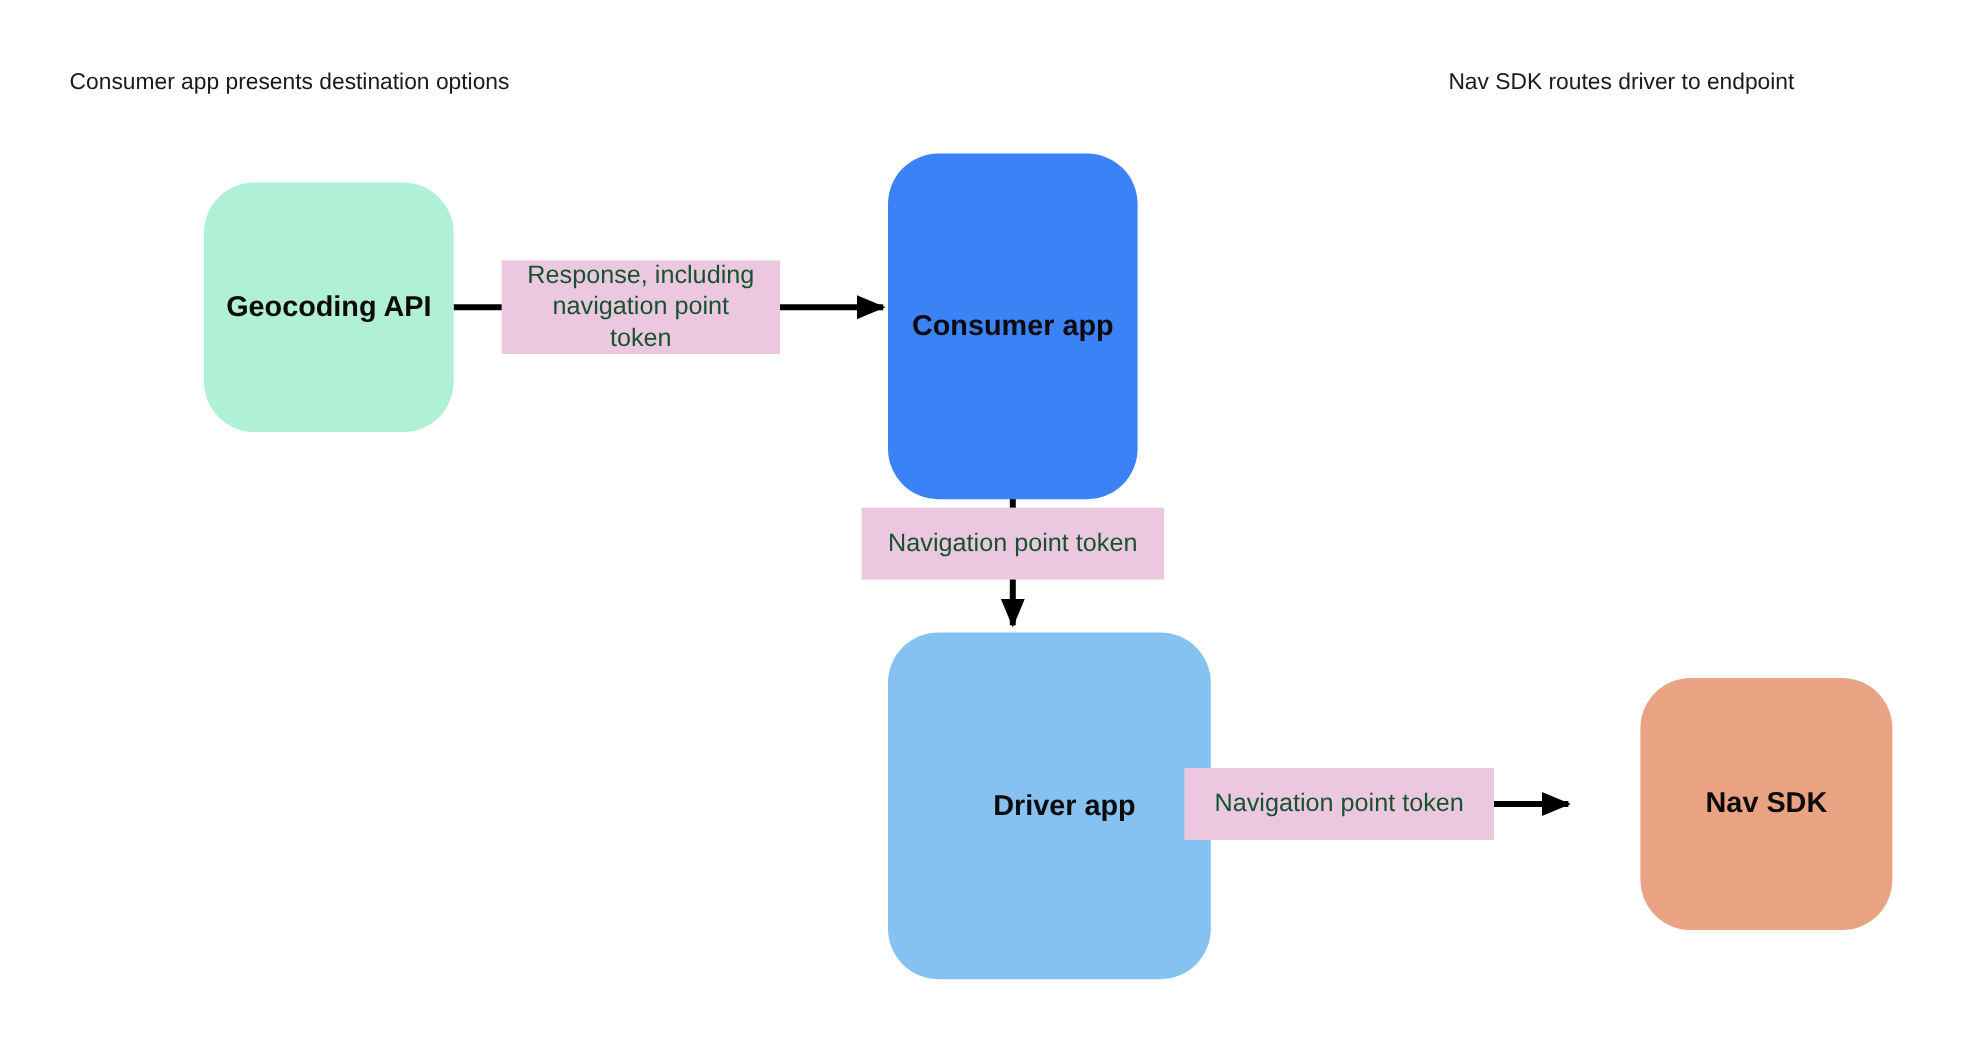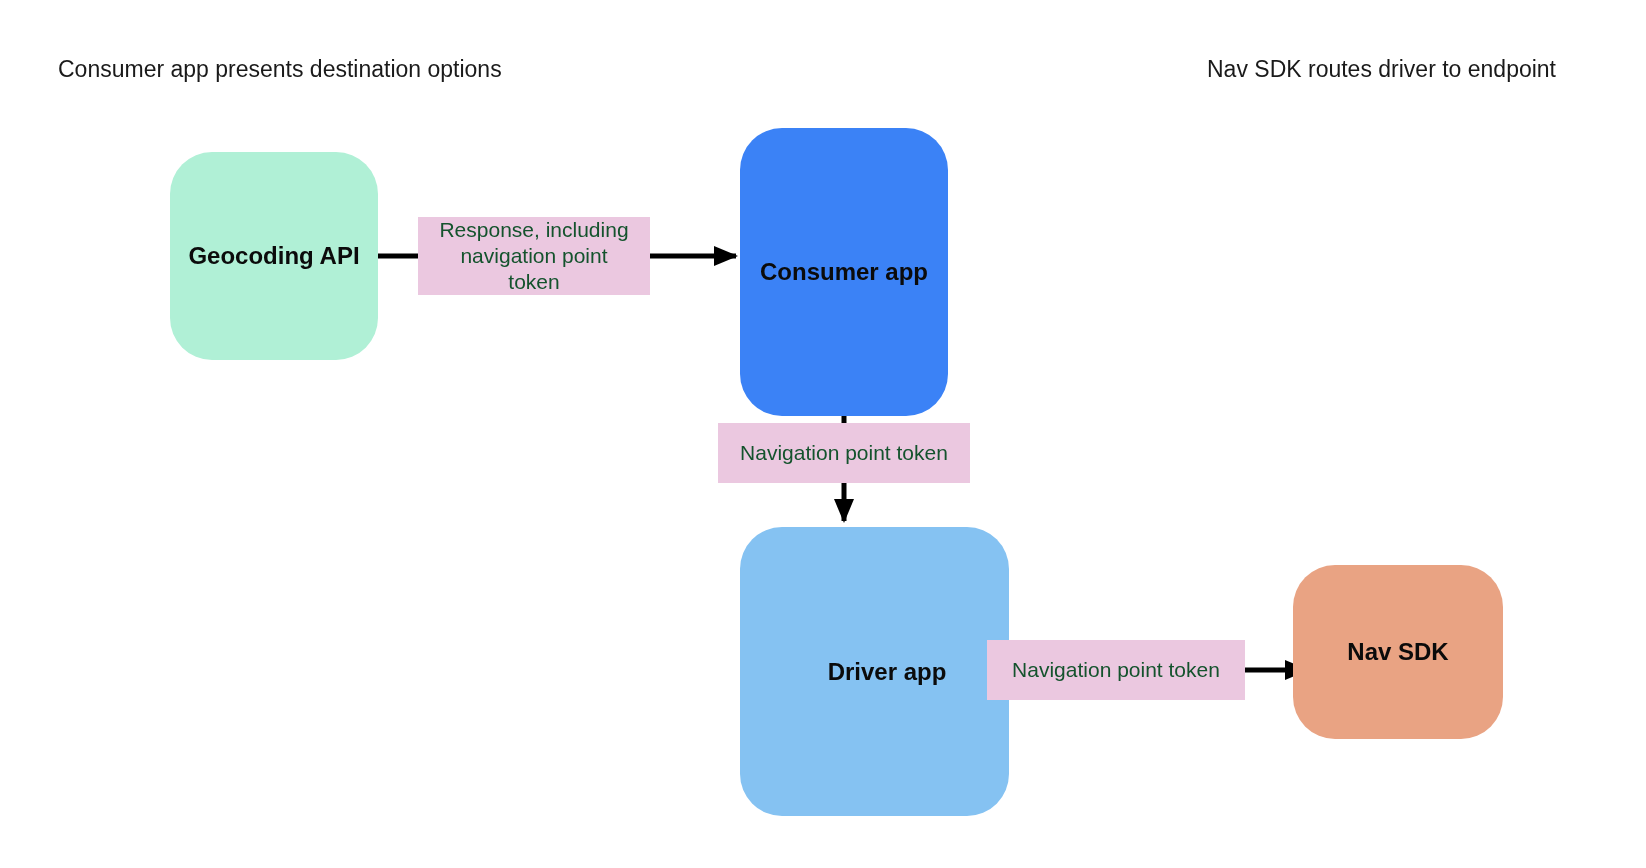--- a/index.html
+++ b/index.html
@@ -18,21 +18,21 @@
   .edges-svg {
     position: absolute;
     left: 0;
     top: 0;
     width: 1646px;
     height: 868px;
   }
   .col-header {
     position: absolute;
     top: 55px;
-    font-size: 23px;
+    font-size: 19px;
     line-height: 28px;
     color: #1a1a1a;
     white-space: nowrap;
   }
   #header-1 { left: 58px; }
   #header-2 { left: 700px; }
   #header-3 { left: 1207px; text-align: right; }
   .node {
     position: absolute;
     border-radius: 42px;
@@ -43,21 +43,21 @@
   .node .node-label {
     font-size: 24px;
     font-weight: bold;
     color: #0b0b0b;
     text-align: left;
     white-space: nowrap;
   }
   #node-geocoding-api { left: 170px; top: 152px; width: 208px; height: 208px; }
   #node-consumer-app  { left: 740px; top: 112px; width: 208px; height: 288px; }
   #node-driver-app    { left: 740px; top: 527px; width: 244px; height: 289px; padding-left: 25px; }
-  #node-nav-sdk       { left: 1293px; top: 565px; width: 210px; height: 174px; }
+  #node-nav-sdk       { left: 1367px; top: 565px; width: 210px; height: 210px; }
   .edge-label {
     position: absolute;
     display: flex;
     align-items: center;
     justify-content: center;
     text-align: center;
     font-size: 21px;
     line-height: 26px;
     color: #14532d;
   }

